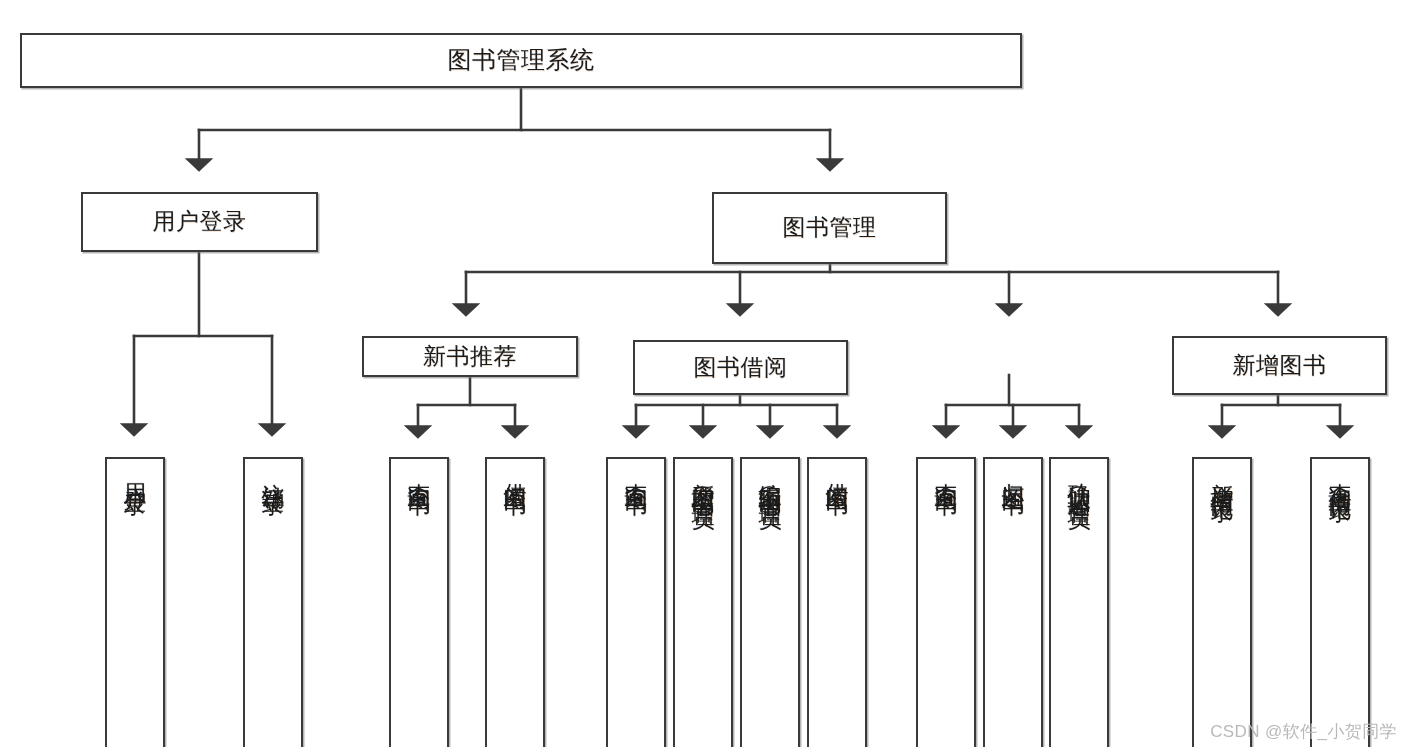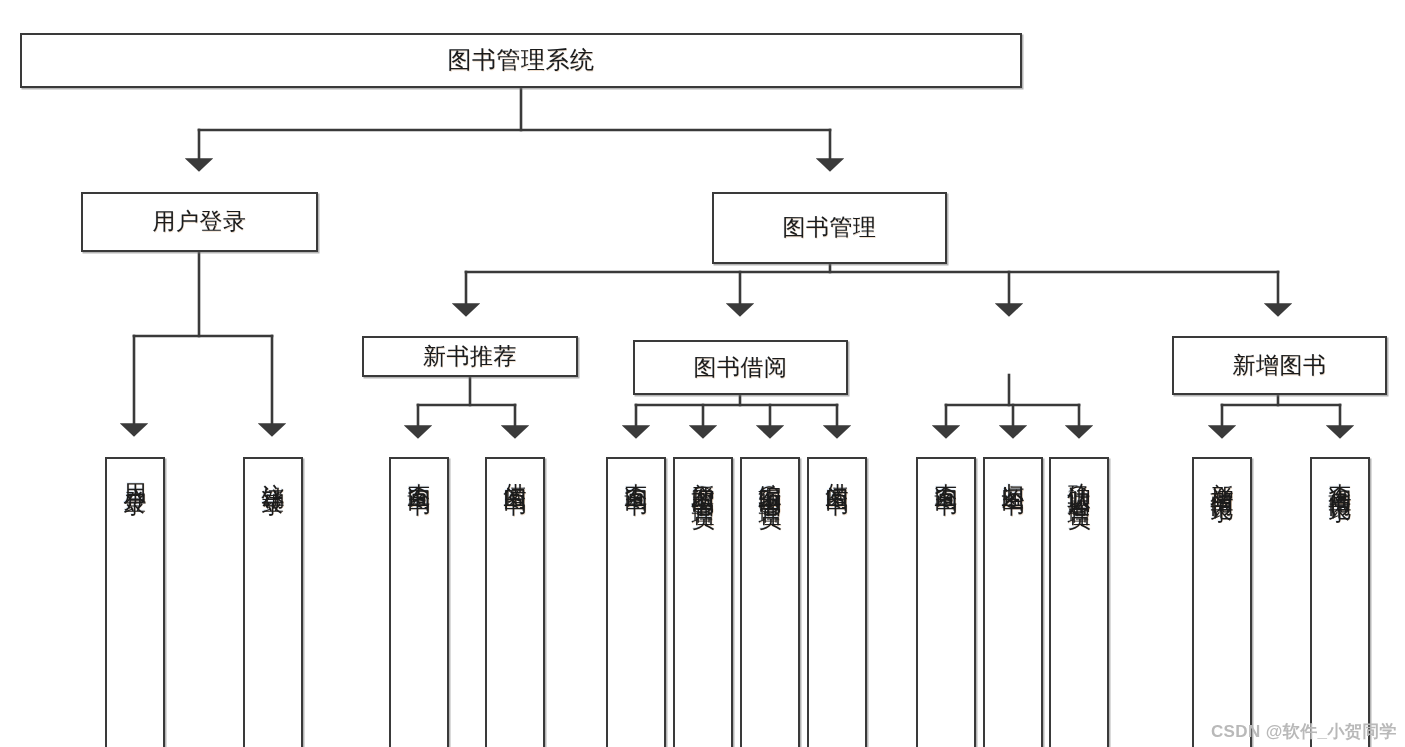--- a/index.html
+++ b/index.html
@@ -73,21 +73,20 @@
   }
   .watermark {
     position: absolute;
     right: 8px;
     bottom: 4px;
     font-size: 17px;
     color: #b9b9b9;
     white-space: nowrap;
     letter-spacing: 0.4px;
     font-family: "Liberation Sans", "DejaVu Sans", sans-serif;
-    font-weight: bold;
   }
 </style>
 </head>
 <body>
 
 <div id="diagram-root">
 
   <svg class="diagram-canvas" viewBox="0 0 1405 747" xmlns="http://www.w3.org/2000/svg">
     <defs>
       <marker id="arrowhead" markerWidth="10" markerHeight="11" refX="2.6" refY="5.5" orient="auto" markerUnits="strokeWidth">

